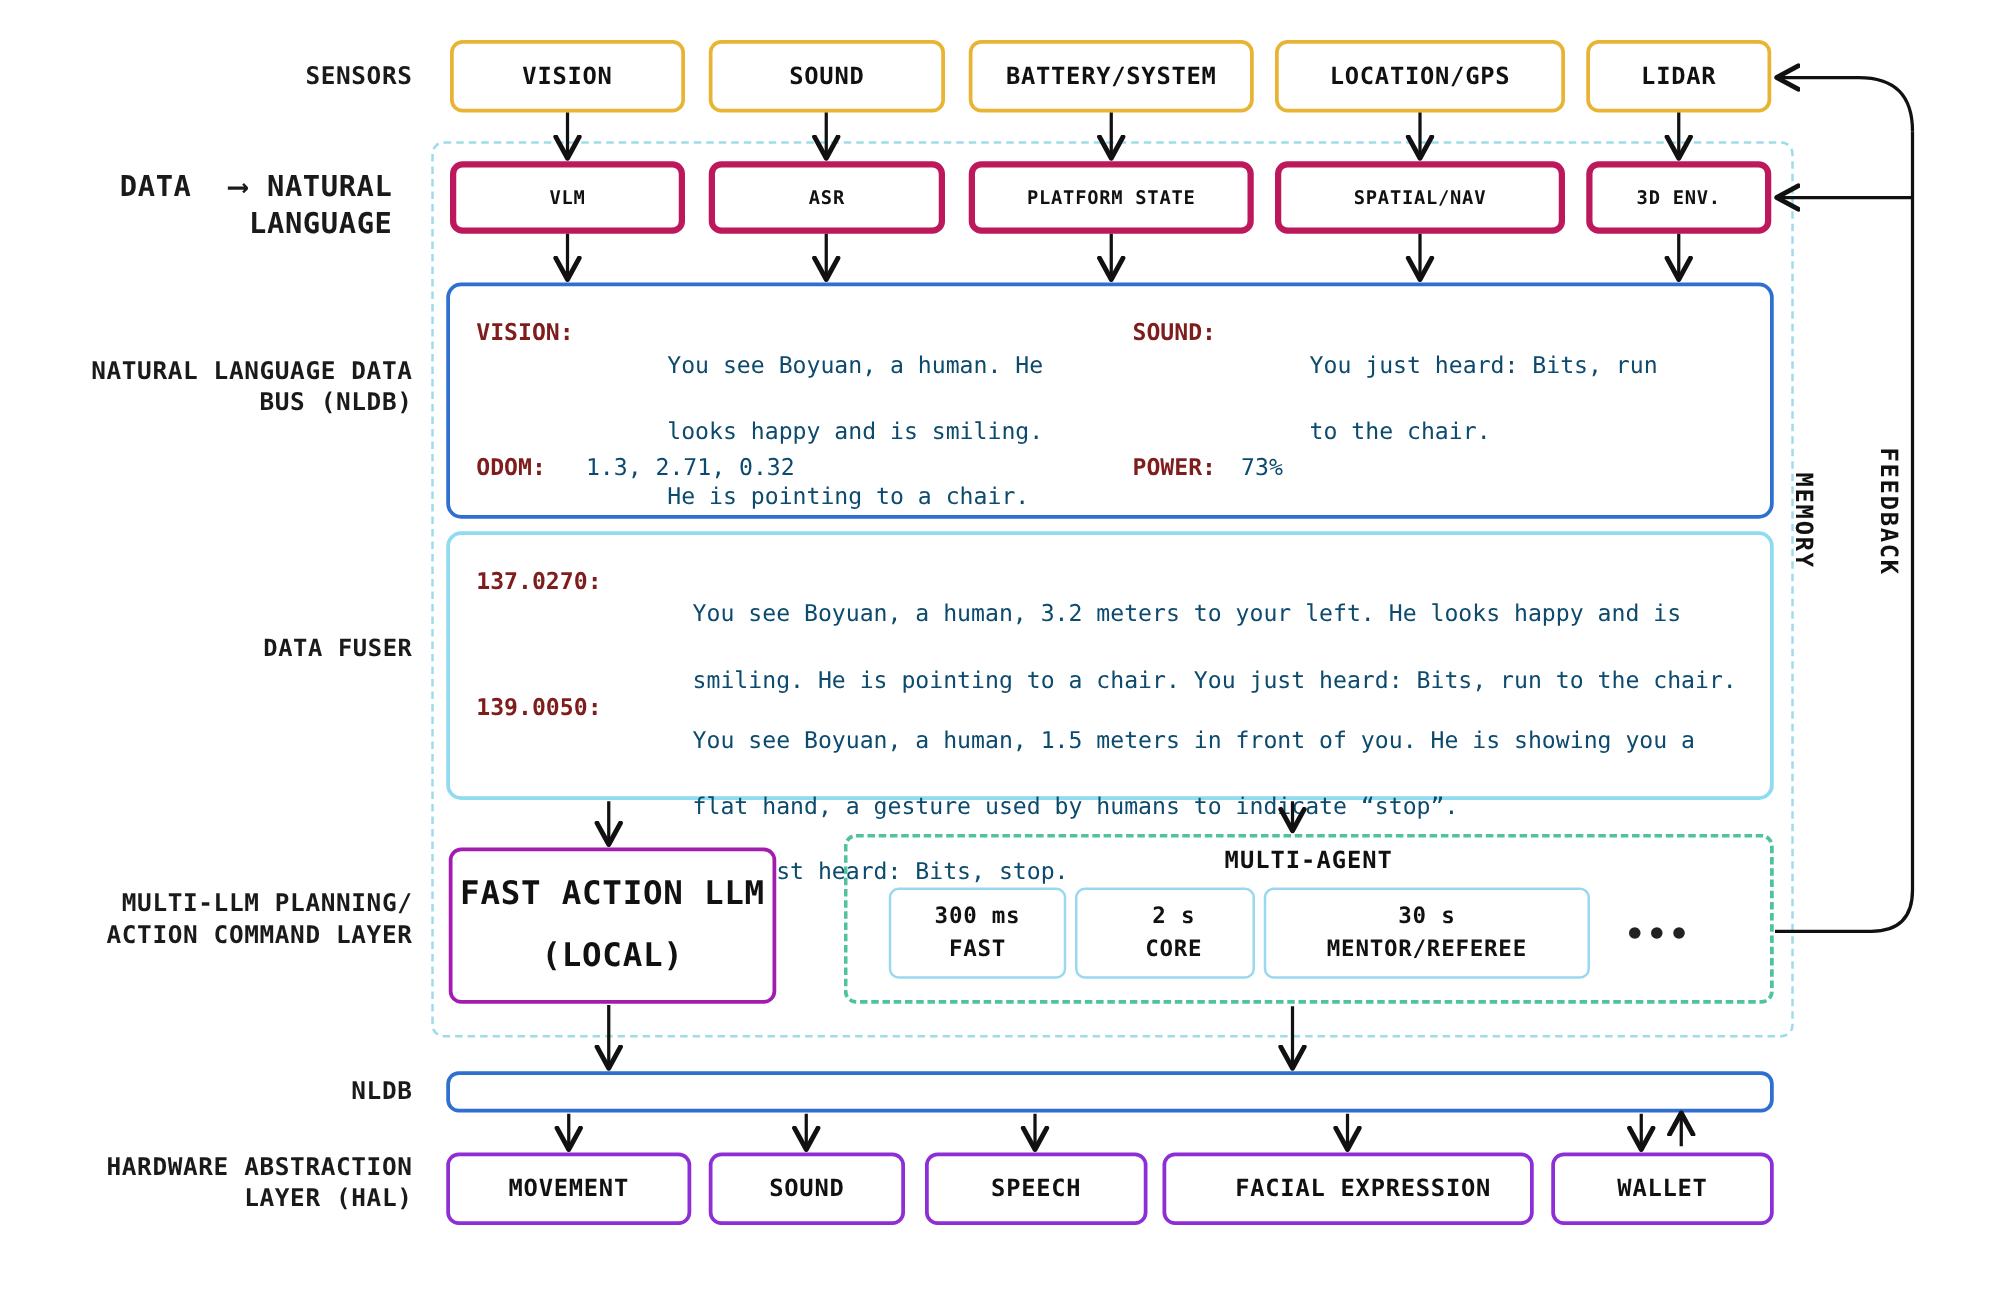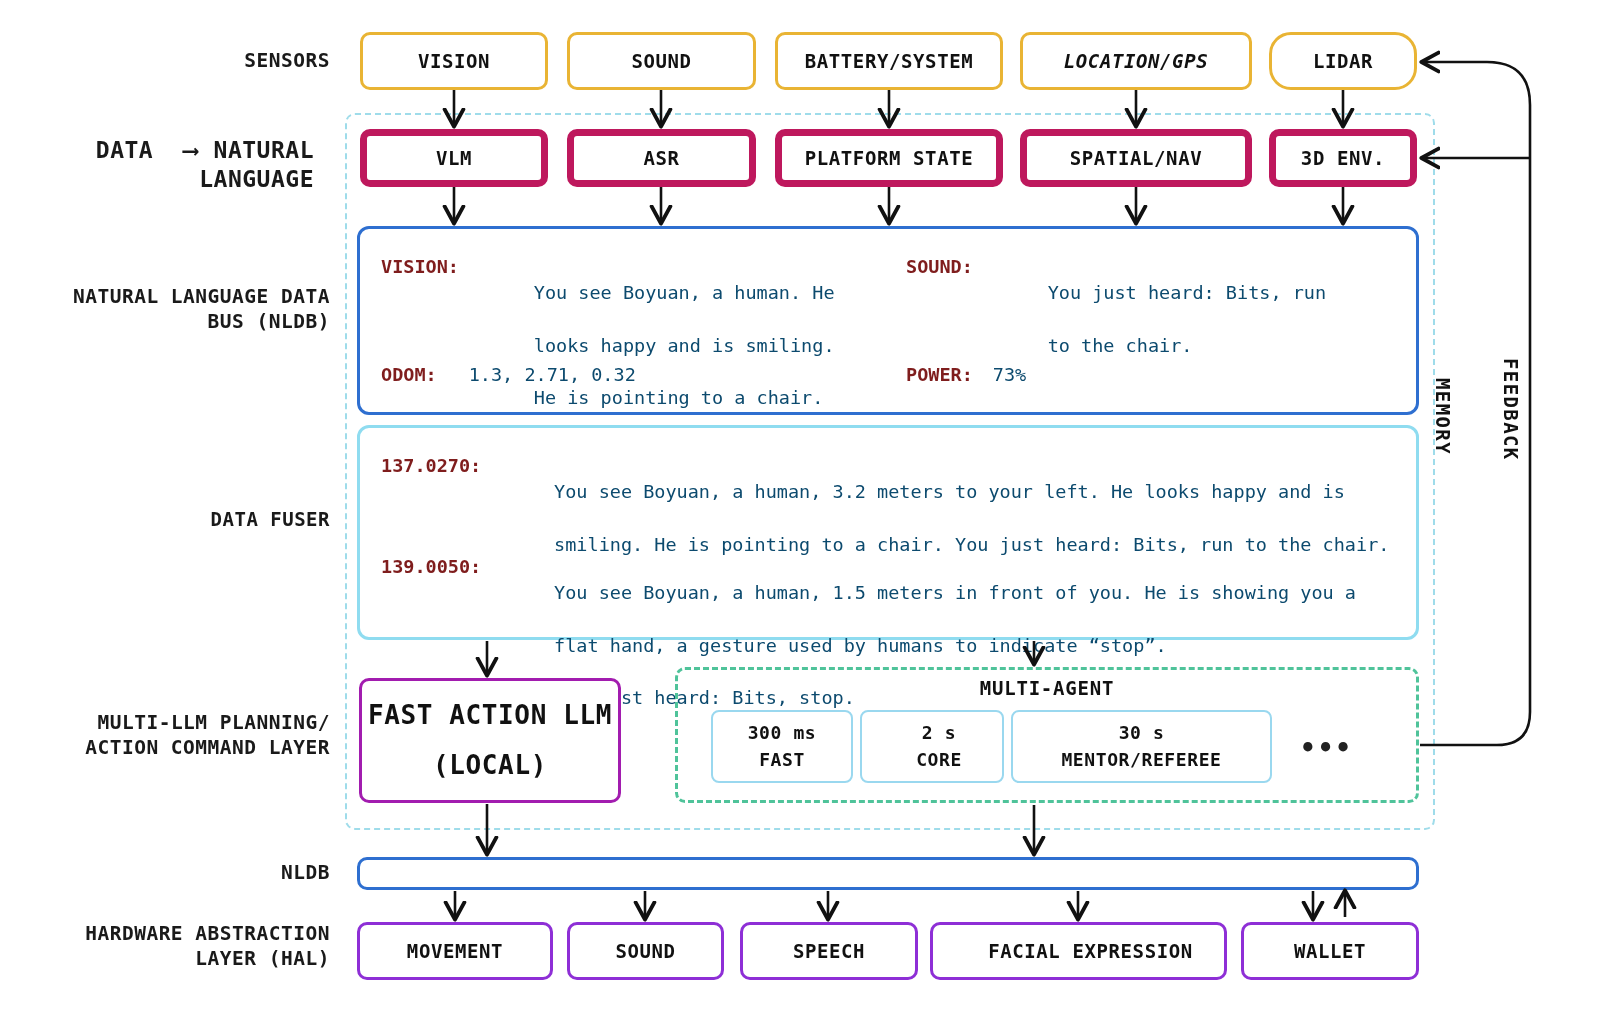--- a/index.html
+++ b/index.html
@@ -13,21 +13,21 @@
             font-weight:700;letter-spacing:.5px;color:#1a1a1a;
             font-family:"DejaVu Sans Mono","Liberation Mono",monospace;
             line-height:1.28;}
 
   
   .node{position:absolute;box-sizing:border-box;display:flex;
         align-items:center;justify-content:center;text-align:center;
         background:#fff;border-radius:10px;font-weight:700;letter-spacing:.6px;
         font-family:"DejaVu Sans Mono","Liberation Mono",monospace;}
   .node.sensor{border:3px solid #e9b434;font-size:19px;}
-  .node.nl{border:7px solid #be185d;font-size:19px;}
+  .node.nl{border:5px solid #be185d;font-size:15px;}
   .node.hal{border:3px solid #8e2fd6;font-size:19px;}
   .node.fast{border:3px solid #a21caf;font-size:26px;line-height:1.5;gap:11px;}
   .node.agent{border:2px solid #9ad8ef;border-radius:8px;font-size:18px;line-height:1.45;}
 
   
   .panel{position:absolute;box-sizing:border-box;background:#fff;border-radius:12px;}
   .panel.nldb{border:3px solid #2e6fd0;}
   .panel.fuser{border:3px solid #8fdcf0;}
   .panel.nldbbar{border:3px solid #2e6fd0;border-radius:10px;}
 
@@ -89,22 +89,22 @@
   <div class="rowlabel" style="left:60px;top:861px;width:270px;font-size:19.5px;">NLDB</div>
 
   <div class="rowlabel" style="left:10px;top:922px;width:320px;font-size:19.5px;">
     <span>HARDWARE ABSTRACTION</span><br>
     <span>LAYER (HAL)</span>
   </div>
 
   <div class="node sensor" style="left:360px;top:32px;width:188px;height:58px;">VISION</div>
   <div class="node sensor" style="left:567px;top:32px;width:189px;height:58px;">SOUND</div>
   <div class="node sensor" style="left:775px;top:32px;width:228px;height:58px;">BATTERY/SYSTEM</div>
-  <div class="node sensor" style="left:1020px;top:32px;width:232px;height:58px;font-style:italic;">LOCATION/GPS</div>
-  <div class="node sensor" style="left:1269px;top:32px;width:148px;height:58px;border-radius:22px;">LIDAR</div>
+  <div class="node sensor" style="left:1020px;top:32px;width:232px;height:58px;">LOCATION/GPS</div>
+  <div class="node sensor" style="left:1269px;top:32px;width:148px;height:58px;">LIDAR</div>
 
   <div class="node nl" style="left:360px;top:129px;width:188px;height:58px;">VLM</div>
   <div class="node nl" style="left:567px;top:129px;width:189px;height:58px;">ASR</div>
   <div class="node nl" style="left:775px;top:129px;width:228px;height:58px;">PLATFORM STATE</div>
   <div class="node nl" style="left:1020px;top:129px;width:232px;height:58px;">SPATIAL/NAV</div>
   <div class="node nl" style="left:1269px;top:129px;width:148px;height:58px;">3D ENV.</div>
 
   <div class="panel nldb" style="left:357px;top:226px;width:1062px;height:189px;"></div>
 
   <div class="txtrow nldb-text" style="left:381px;top:254px;">

